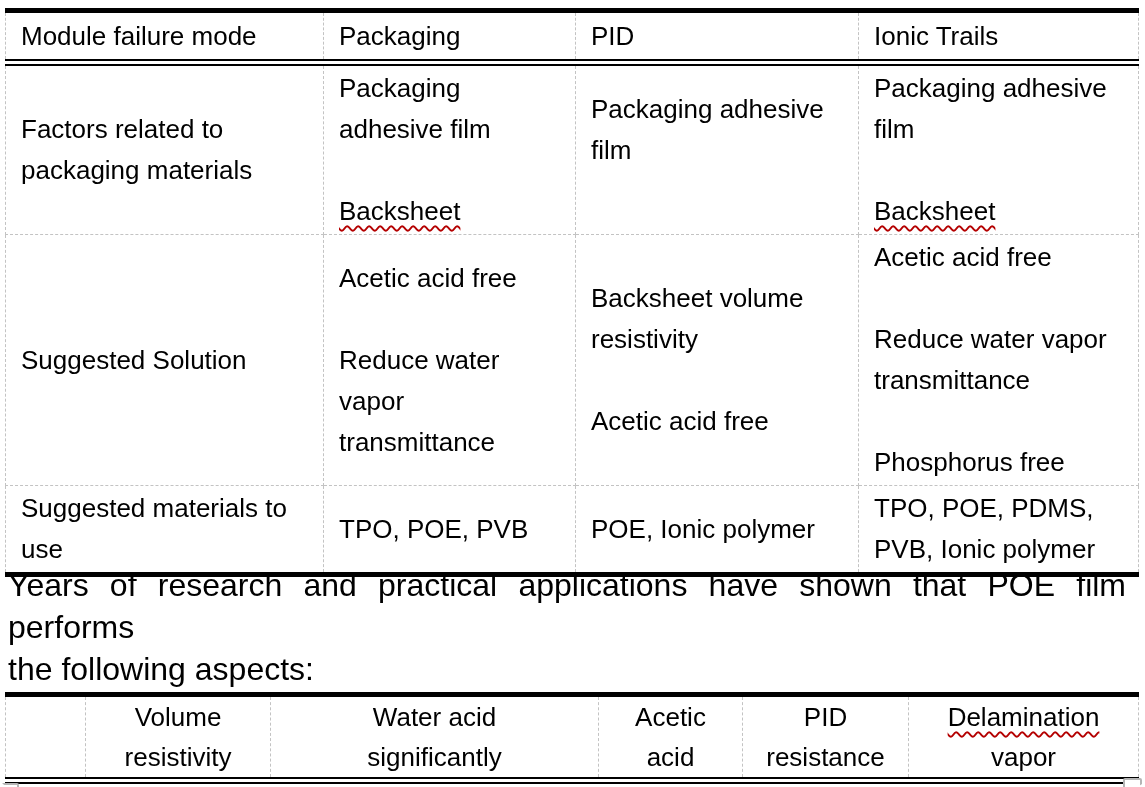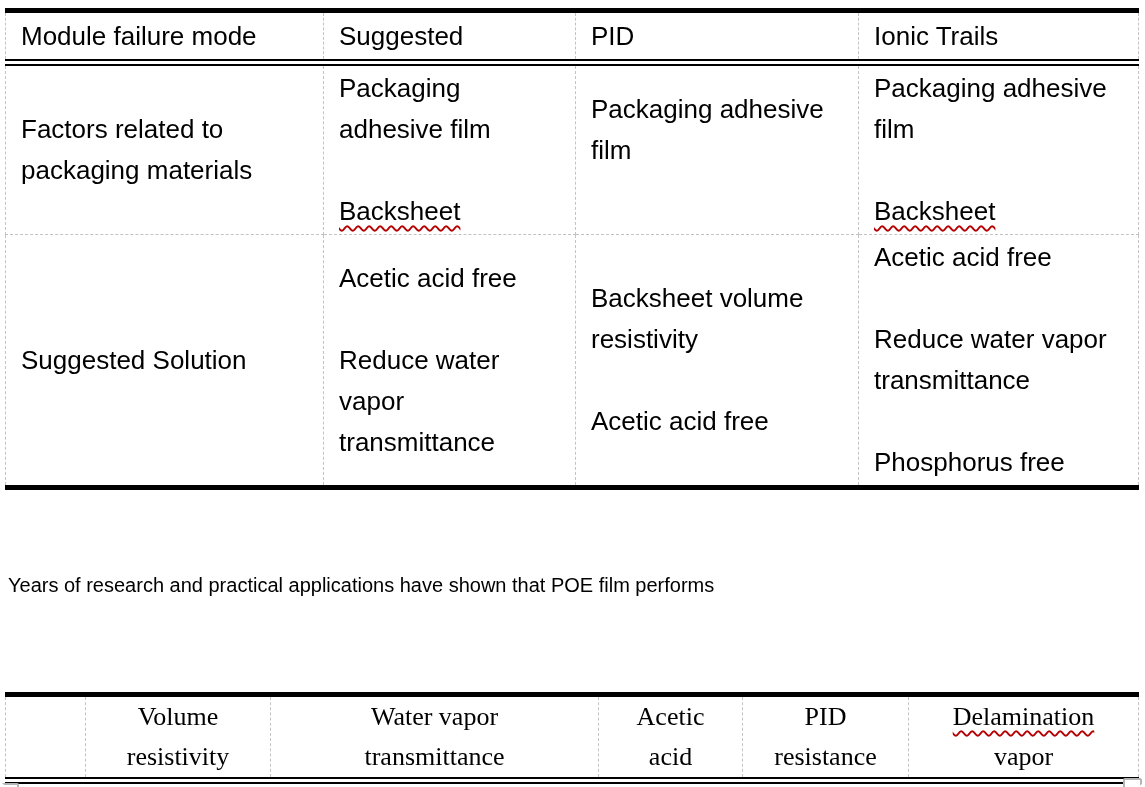--- a/index.html
+++ b/index.html
@@ -23,34 +23,34 @@
   }
   table.t1 td { line-height:41px; }
   table.t1 tbody tr:last-child td { border-bottom:5px solid #000; }
   tr.r-factors  { height:168px; }
   tr.r-solution { height:246px; }
   tr.r-materials{ height:84px;  }
   .para { min-height:1em; }
   
   .body-text {
     position:absolute; left:8px; top:564px; width:1118px;
-    font-size:20px; line-height:42px;
+    font-size:32px; line-height:42px;
   }
   .body-text .para { text-align:justify; text-align-last:justify; }
   .body-text .para:last-child { text-align:left; text-align-last:left; }
   
   table.t2 {
     position:absolute; left:5px; top:692px; width:1133px;
     border-collapse:collapse; table-layout:fixed;
   }
   table.t2 th {
     border:1px dashed #c3c3c3;
     border-top:5px solid #000; border-bottom:7px double #000;
     height:78px; font-size:26px; font-weight:normal; text-align:center;
-    vertical-align:middle; line-height:40px; padding:0 6px; overflow:hidden;font-family:Liberation Serif, serif;
+    vertical-align:middle; line-height:40px; padding:0 6px; overflow:hidden;
   }
   table.t2 .para { white-space:nowrap; }
   
   .squiggle {
     text-decoration-line:underline; text-decoration-style:wavy;
     text-decoration-color:#b40000; text-decoration-thickness:2px;
     text-underline-offset:5px;
     text-align:center;
   }
   
@@ -69,21 +69,21 @@
   <table class="t1">
     <colgroup>
       <col style="width:318px">
         <col style="width:252px">
         <col style="width:283px">
         <col style="width:280px">
     </colgroup>
     <thead>
       <tr>
         <th>Module failure mode</th>
-        <th>Suggested</th>
+        <th>Packaging</th>
         <th>PID</th>
         <th>Ionic Trails</th>
       </tr>
     </thead>
     <tbody>
       <tr class="r-factors">
         <td>
             <div class="para">Factors related to packaging materials</div>
           </td>
         <td>
@@ -116,46 +116,61 @@
             <div class="para">Acetic acid free</div>
           </td>
         <td>
             <div class="para">Acetic acid free</div>
             <div class="para">&nbsp;</div>
             <div class="para">Reduce water vapor transmittance</div>
             <div class="para">&nbsp;</div>
             <div class="para">Phosphorus free</div>
           </td>
       </tr>
+      <tr class="r-materials">
+        <td>
+            <div class="para">Suggested materials to use</div>
+          </td>
+        <td>
+            <div class="para">TPO, POE, PVB</div>
+          </td>
+        <td>
+            <div class="para">POE, Ionic polymer</div>
+          </td>
+        <td>
+            <div class="para">TPO, POE, PDMS, PVB, Ionic polymer</div>
+          </td>
+      </tr>
     </tbody>
   </table>
 
   <div class="body-text">
       <div class="para">Years of research and practical applications have shown that POE film performs</div>
+      <div class="para">the following aspects:</div>
     </div>
 
   <table class="t2">
     <colgroup>
       <col style="width:80px">
         <col style="width:185px">
         <col style="width:328px">
       <col style="width:144px">
         <col style="width:166px">
         <col style="width:230px">
     </colgroup>
     <tbody>
       <tr>
         <th></th>
         <th>
             <div class="para">Volume</div>
             <div class="para">resistivity</div>
           </th>
         <th>
-            <div class="para">Water vapor</div>
-            <div class="para">transmittance</div>
+            <div class="para">Water acid</div>
+            <div class="para">significantly</div>
           </th>
         <th>
             <div class="para">Acetic</div>
             <div class="para">acid</div>
           </th>
         <th>
             <div class="para">PID</div>
             <div class="para">resistance</div>
           </th>
         <th>

